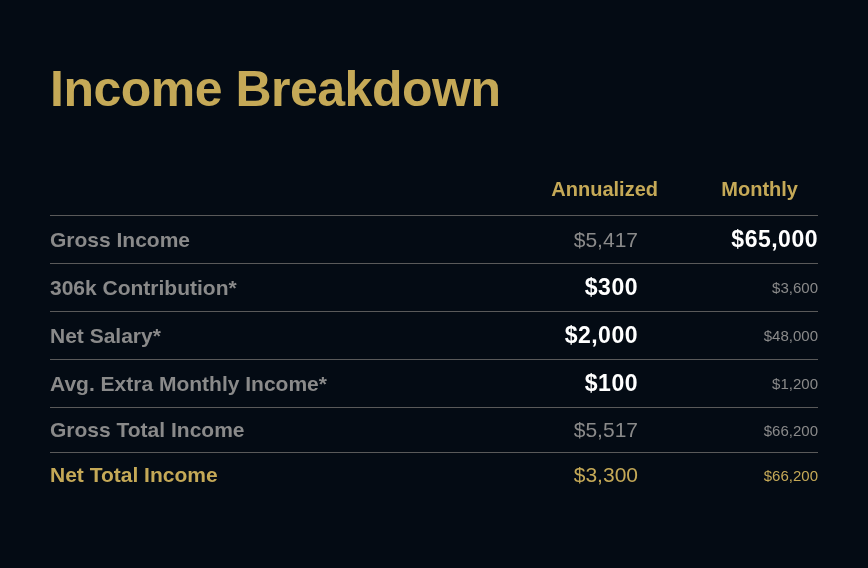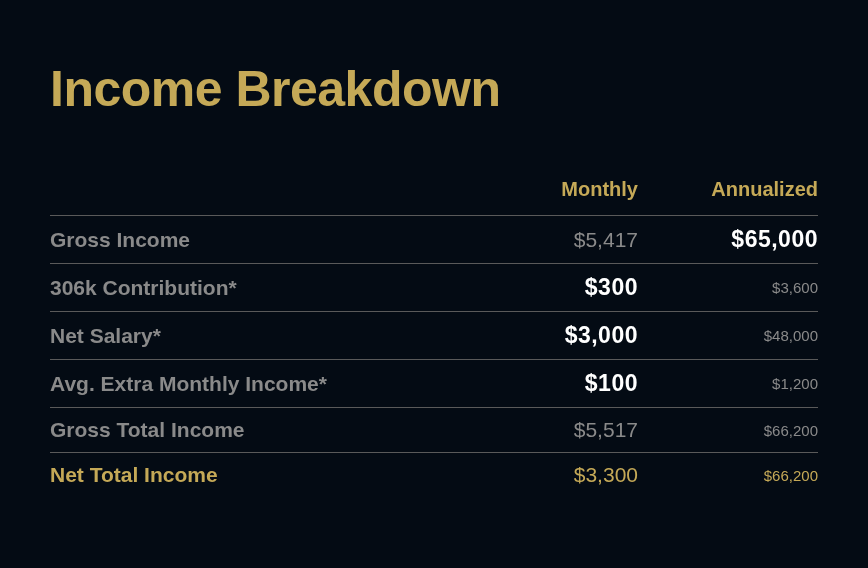--- a/index.html
+++ b/index.html
@@ -84,37 +84,37 @@
       color: #c5a957;
     }
   </style>
 </head>
 <body>
 
 <h1 class="title">Income Breakdown</h1>
 
 <div class="table">
   <div class="table-header">
+    <div class="header-cell header-annualized">Annualized</div>
     <div class="header-cell header-monthly">Monthly</div>
-    <div class="header-cell header-annualized">Annualized</div>
   </div>
   <div id="table-body">
       <div class="row">
         <div class="row-label">Gross Income</div>
         <div class="row-monthly">$5,417</div>
         <div class="row-annualized emphasis">$65,000</div>
       </div>
       <div class="row">
         <div class="row-label">306k Contribution*</div>
         <div class="row-monthly emphasis">$300</div>
         <div class="row-annualized">$3,600</div>
       </div>
       <div class="row">
         <div class="row-label">Net Salary*</div>
-        <div class="row-monthly emphasis">$3,000</div>
+        <div class="row-monthly emphasis">$2,000</div>
         <div class="row-annualized">$48,000</div>
       </div>
       <div class="row">
         <div class="row-label">Avg. Extra Monthly Income*</div>
         <div class="row-monthly emphasis">$100</div>
         <div class="row-annualized">$1,200</div>
       </div>
       <div class="row">
         <div class="row-label">Gross Total Income</div>
         <div class="row-monthly">$5,517</div>

